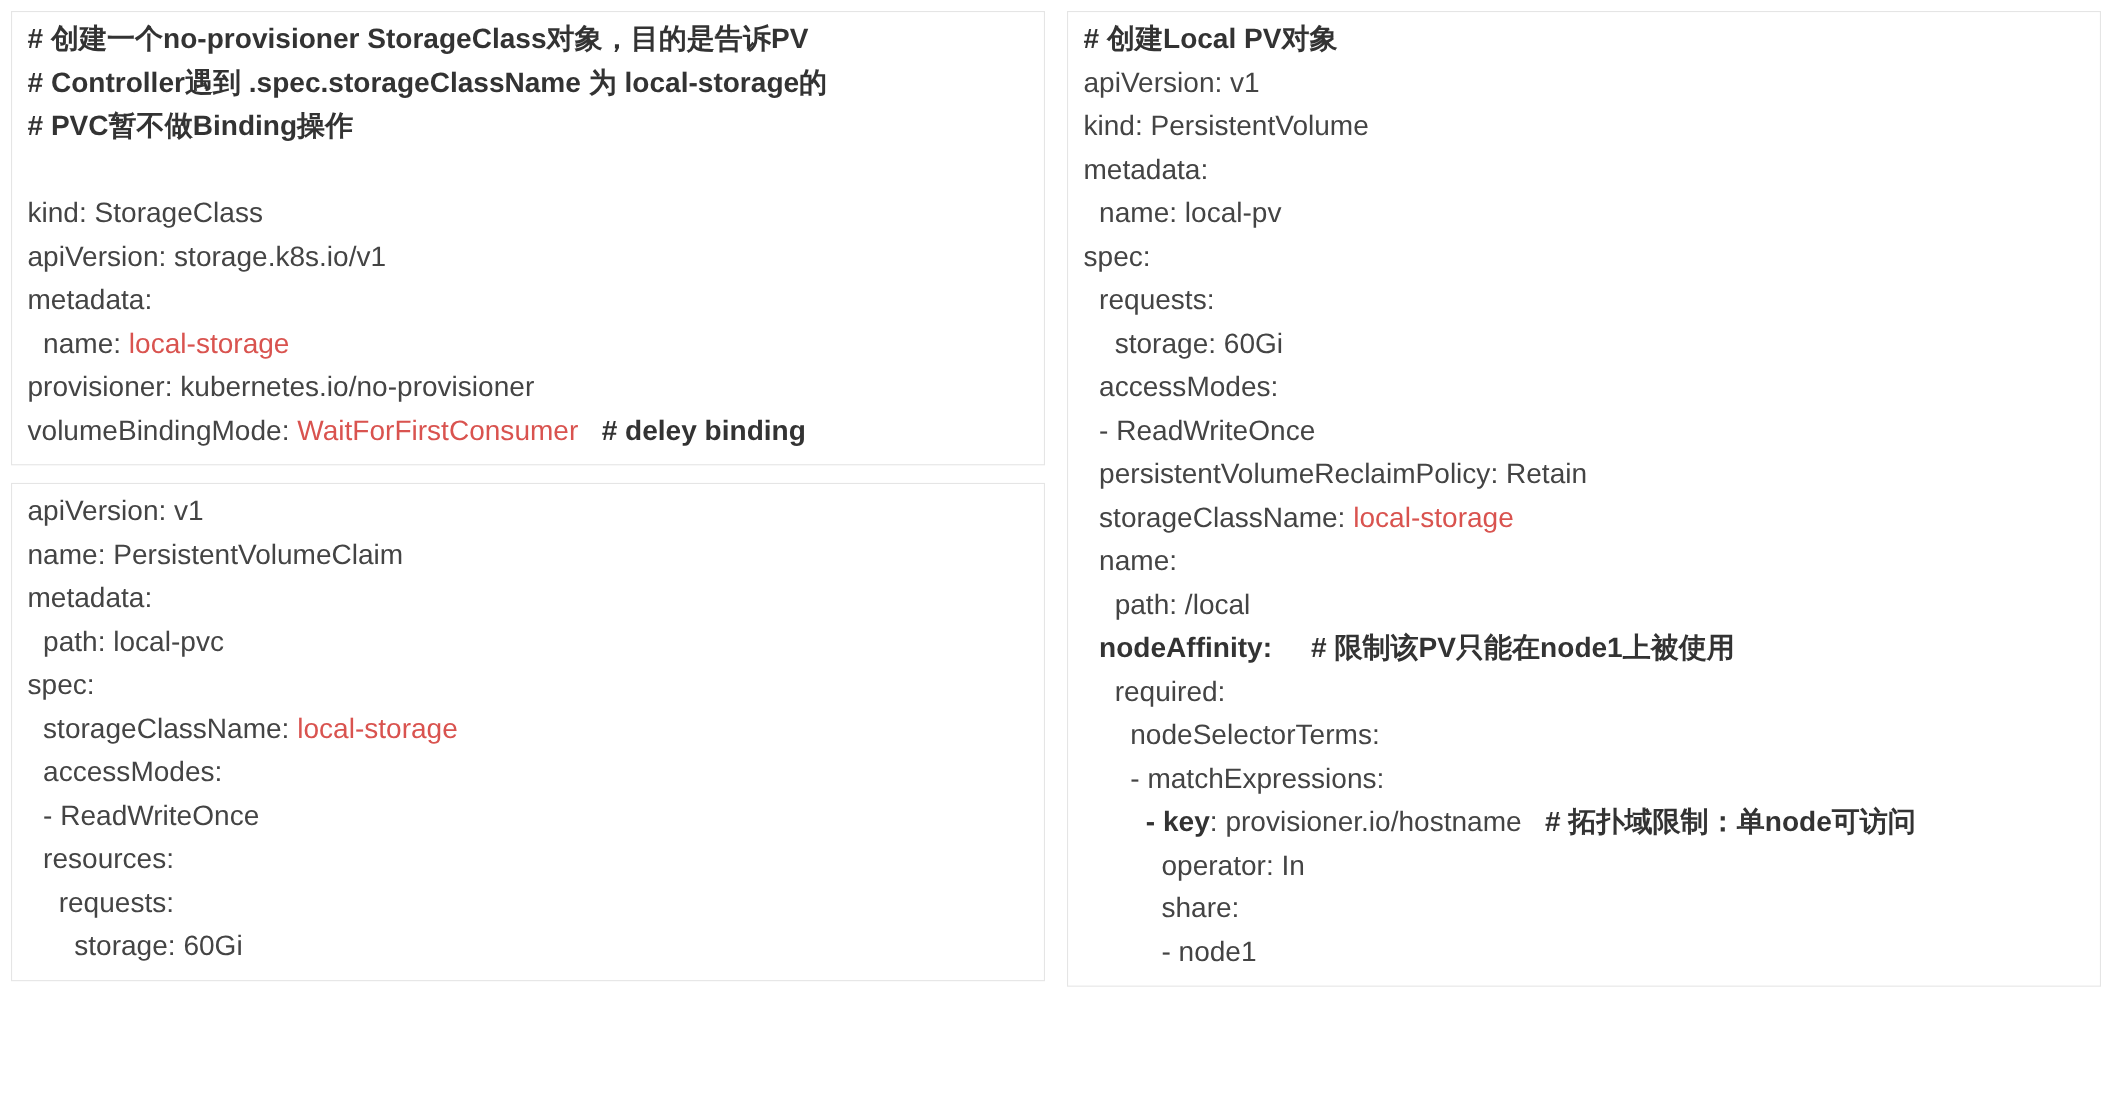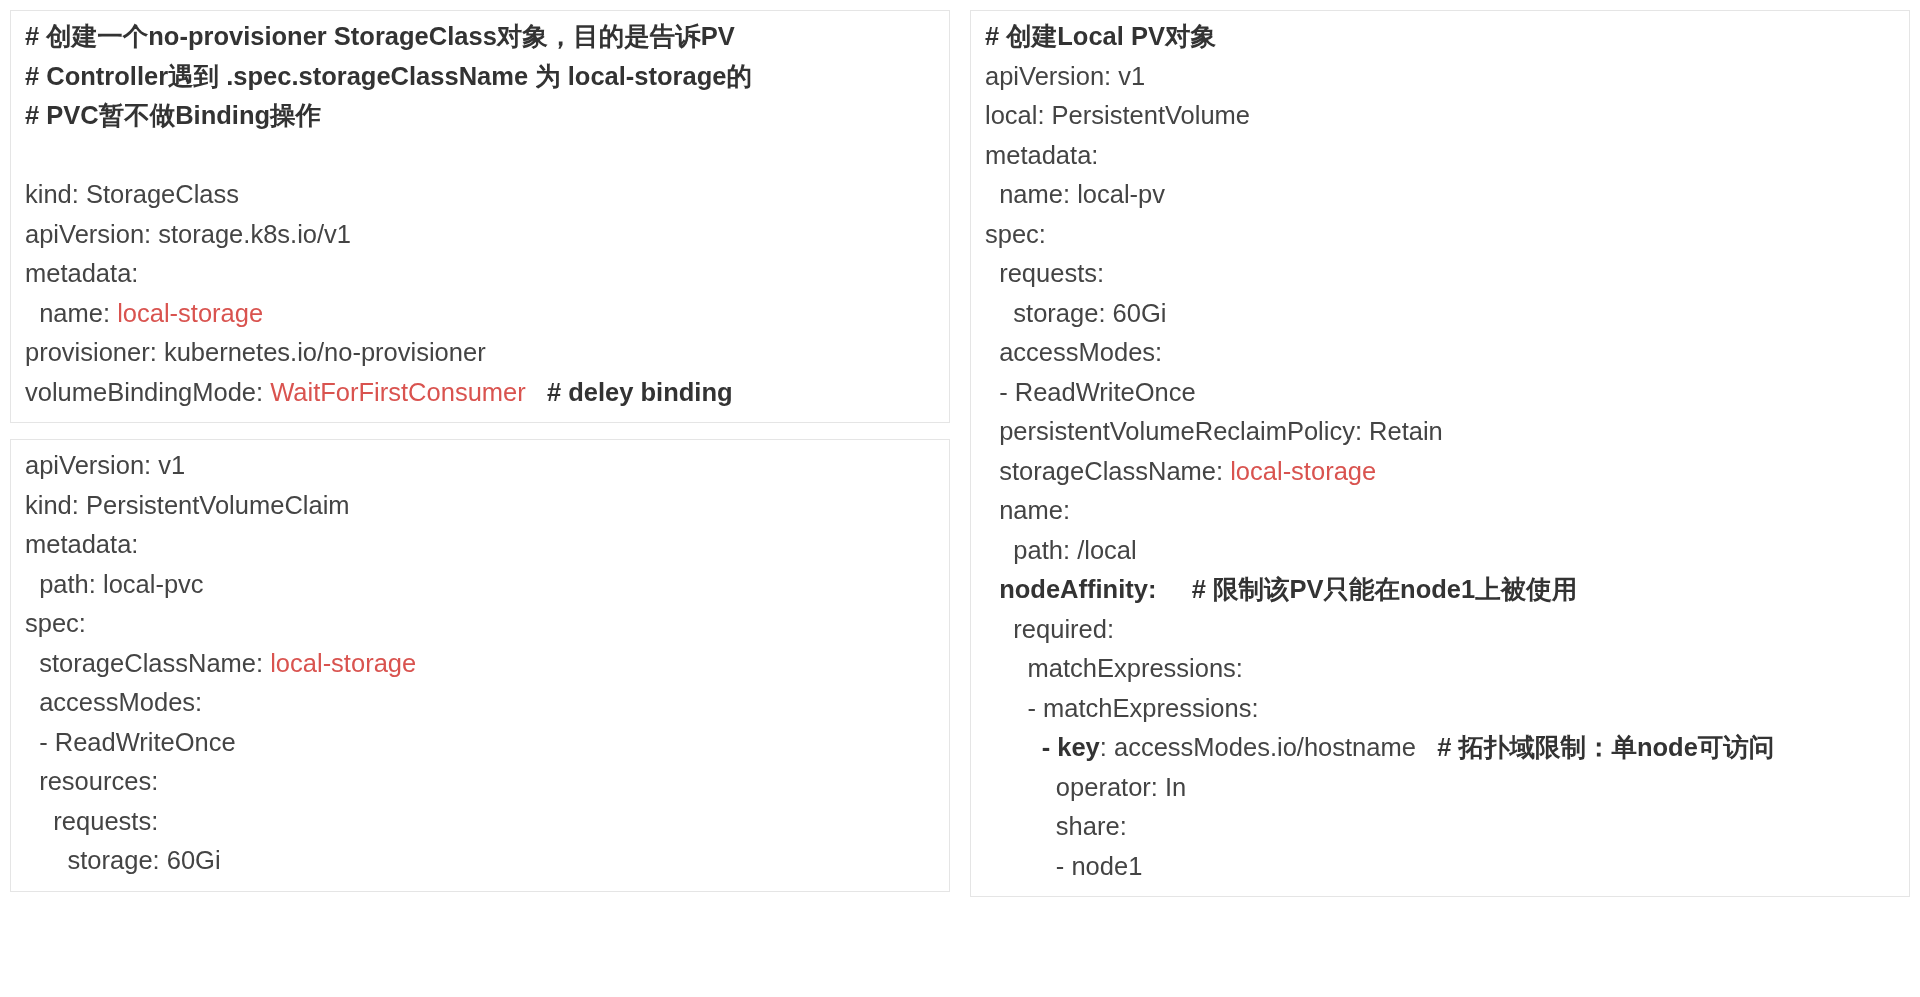--- a/index.html
+++ b/index.html
@@ -45,53 +45,53 @@
 <span class="bold"># PVC暂不做Binding操作</span>
 
 <span>kind: StorageClass</span>
 <span>apiVersion: storage.k8s.io/v1</span>
 <span>metadata:</span>
 <span>  name: </span><span class="hl">local-storage</span>
 <span>provisioner: kubernetes.io/no-provisioner</span>
 <span>volumeBindingMode: </span><span class="hl">WaitForFirstConsumer</span><span class="bold">   # deley binding</span></div>
 
     <div class="box"><span>apiVersion: v1</span>
-<span>kind: PersistentVolumeClaim</span>
+<span>name: PersistentVolumeClaim</span>
 <span>metadata:</span>
 <span>  path: local-pvc</span>
 <span>spec:</span>
 <span>  storageClassName: </span><span class="hl">local-storage</span>
 <span>  accessModes:</span>
 <span>  - ReadWriteOnce</span>
 <span>  resources:</span>
 <span>    requests:</span>
 <span>      storage: 60Gi</span></div>
 
   </div>
 
   <div class="col">
 
     <div class="box"><span class="bold"># 创建Local PV对象</span>
 <span>apiVersion: v1</span>
-<span>local: PersistentVolume</span>
+<span>kind: PersistentVolume</span>
 <span>metadata:</span>
 <span>  name: local-pv</span>
 <span>spec:</span>
 <span>  requests:</span>
 <span>    storage: 60Gi</span>
 <span>  accessModes:</span>
 <span>  - ReadWriteOnce</span>
 <span>  persistentVolumeReclaimPolicy: Retain</span>
 <span>  storageClassName: </span><span class="hl">local-storage</span>
 <span>  name:</span>
 <span>    path: /local</span>
 <span class="bold">  nodeAffinity:</span><span class="bold">     # 限制该PV只能在node1上被使用</span>
 <span>    required:</span>
-<span>      matchExpressions:</span>
+<span>      nodeSelectorTerms:</span>
 <span>      - matchExpressions:</span>
-<span class="bold">        - key</span><span>: accessModes.io/hostname   </span><span class="bold"># 拓扑域限制：单node可访问</span>
+<span class="bold">        - key</span><span>: provisioner.io/hostname   </span><span class="bold"># 拓扑域限制：单node可访问</span>
 <span>          operator: In</span>
 <span>          share:</span>
 <span>          - node1</span></div>
 
   </div>
 
 </div>
 
 </body></html>

